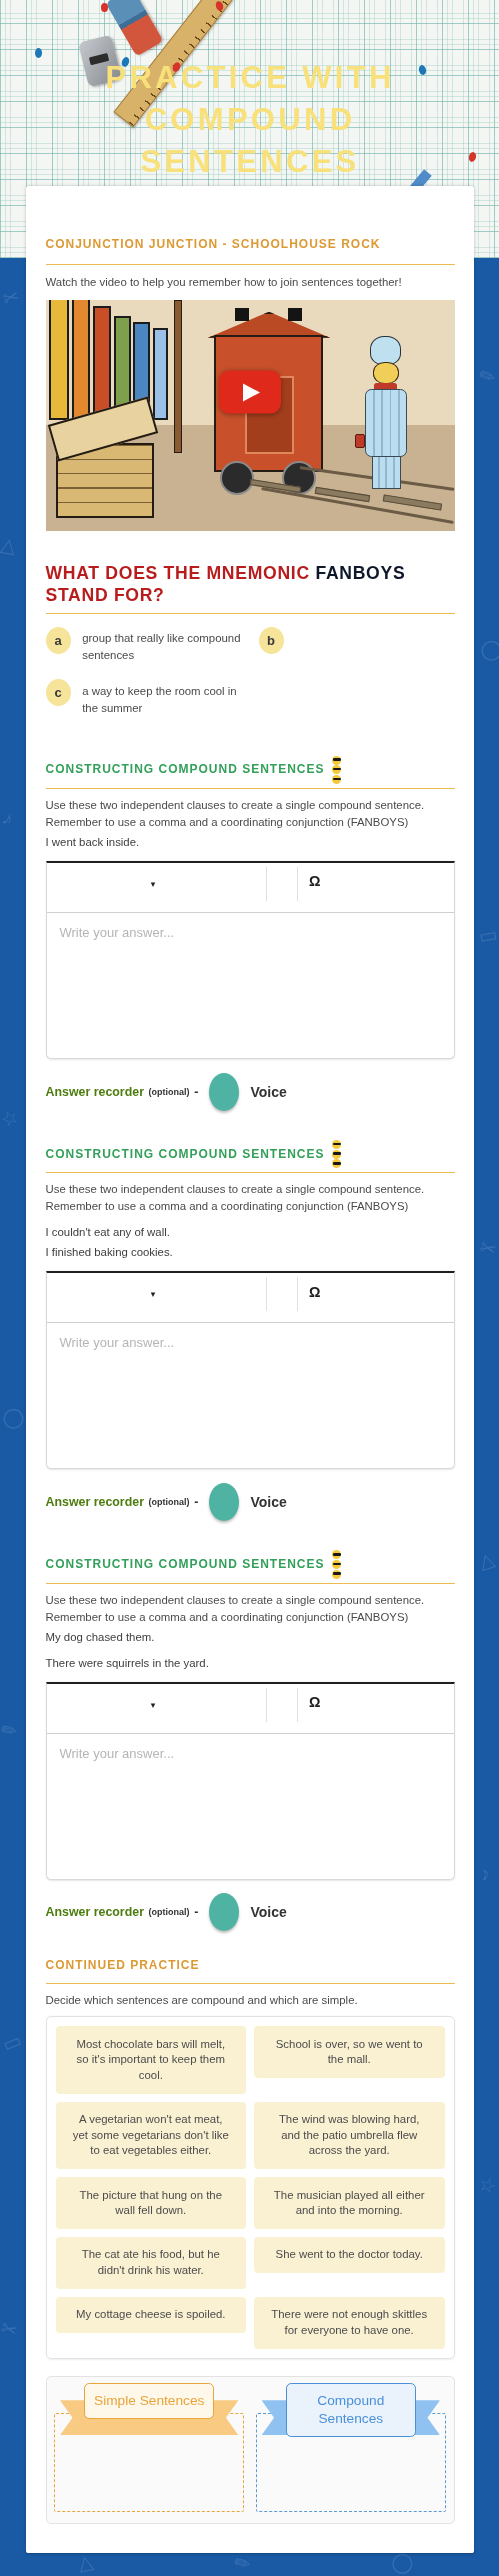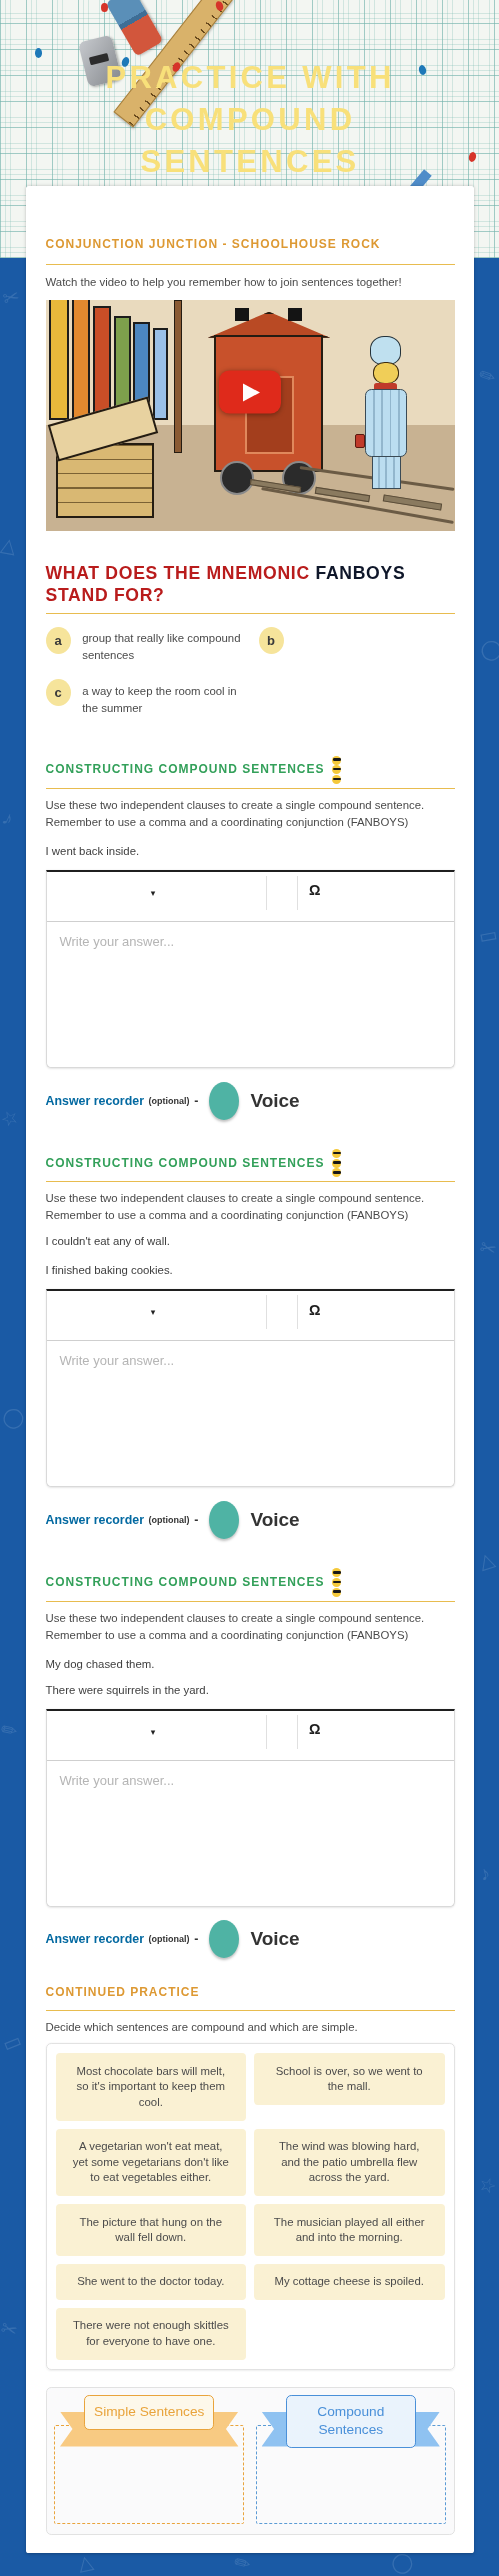--- a/index.html
+++ b/index.html
@@ -93,40 +93,40 @@
   .opt-circle { flex:0 0 25px; width:25px; height:27px; border-radius:50%; background:#F6E49B;
     display:flex; align-items:center; justify-content:center; font-size:13px; font-weight:bold; color:#3a3a3a; }
   .opt-text { font-size:11.4px; color:#4a4a4a; line-height:17px; padding-top:3.9px; }
 
   .cs-head { margin-top:39px; display:flex; align-items:center; }
   .cs-head.tight { margin-top:29px; }
   .emoji-stack { display:inline-flex; flex-direction:column; gap:0.7px; margin-left:7.8px; }
   .smiley { position:relative; width:9px; height:9px; background:#F5C93B; border-radius:50%; }
   .smiley i { position:absolute; left:0.7px; top:2.6px; width:7.8px; height:2.6px; background:#181818; border-radius:1.3px; }
   .cs-rule { border:none; border-top:1.3px solid #E8BC4F; margin-top:3.9px; }
-  .clause { font-size:11.4px; color:#3d3d3d; line-height:17px; margin-top:12px; }
+  .clause { font-size:11.4px; color:#3d3d3d; line-height:17px; margin-top:3px; }
   .clause.first { margin-top:9px; }
 
   .editor { margin-top:10.4px; border:0.7px solid #d9d9d9; border-top:2.6px solid #1f1f1f; border-radius:0 0 5.2px 5.2px; box-shadow:0 0.7px 2px rgba(0,0,0,0.1); }
   .toolbar { position:relative; height:49px; }
   .caret-btn { position:absolute; left:24%; top:13px; font-size:9px; color:#222; cursor:pointer; padding:2.6px 6.5px; }
   .tb-sep1 { position:absolute; left:54%; top:3.9px; height:34px; border-left:0.7px solid #e0e0e0; }
   .tb-sep2 { position:absolute; left:61.5%; top:3.9px; height:34px; border-left:0.7px solid #e0e0e0; }
   .omega-btn { position:absolute; left:64.5%; top:10.4px; font-size:14.3px; font-weight:bold; color:#1f1f1f; cursor:pointer; }
   .tb-line { border-top:0.7px solid #cfcfcf; }
   .answer-area { display:block; width:100%; height:145px; padding:11.7px 13px; border:none; resize:none; outline:none;
     font-family:"Liberation Sans", sans-serif; font-size:13px; color:#4a4a4a; border-radius:0 0 5.2px 5.2px; }
   .answer-area::placeholder { color:#b5b5b5; }
 
   .recorder { display:flex; align-items:center; margin-top:13px; height:39px; }
-  .rec-label { font-size:12.4px; font-weight:bold; color:#0369a1; }
+  .rec-label { font-size:12.4px; font-weight:bold; color:#4d7c0f; }
   .rec-opt { font-size:9px; font-weight:bold; color:#333; margin-left:4.6px; }
   .rec-dash { font-size:12.4px; font-weight:bold; color:#333; margin-left:4.6px; }
   .rec-btn { width:30px; height:38px; background:#4FB3A4; border-radius:50%; margin-left:10.4px; box-shadow:0 2px 2.6px rgba(0,0,0,0.25); cursor:pointer; border:none; }
-  .rec-voice { font-size:19px; font-weight:bold; color:#333; margin-left:11.7px; }
+  .rec-voice { font-size:14px; font-weight:bold; color:#333; margin-left:11.7px; }
 
   .practice-panel { margin-top:7.8px; border:0.7px solid #e2e2e2; border-radius:5.2px; padding:9px; box-shadow:0 0.7px 2px rgba(0,0,0,0.07); }
   .practice-grid { display:grid; grid-template-columns:1fr 1fr; gap:7.8px; align-items:start; }
   .sentence-card { background:#FAF1D3; border-radius:3.9px; padding:10.4px 15.6px; text-align:center;
     font-size:11.4px; color:#4b4b4b; line-height:15.6px; cursor:grab; }
 
   .sort-panel { margin-top:17px; background:#FAFAFB; border:0.7px solid #e2e2e2; border-radius:5.2px;
     padding:6.5px 7.8px 10.4px; display:flex; gap:11.7px; }
   .zone-wrap { flex:1; position:relative; padding-top:30px; }
   .zone { height:99px; border-radius:2px; }
@@ -367,20 +367,21 @@
     <div class="body-txt" style="margin-top:7.8px">Decide which sentences are compound and which are simple.</div>
 
     <div class="practice-panel">
       <div class="practice-grid">
         <div class="sentence-card">Most chocolate bars will melt, so it's important to keep them cool.</div>
         <div class="sentence-card">School is over, so we went to the mall.</div>
         <div class="sentence-card">A vegetarian won't eat meat, yet some vegetarians don't like to eat vegetables either.</div>
         <div class="sentence-card">The wind was blowing hard, and the patio umbrella flew across the yard.</div>
         <div class="sentence-card">The picture that hung on the wall fell down.</div>
         <div class="sentence-card">The musician played all either and into the morning.</div>
+        <div class="sentence-card">The cat ate his food, but he didn't drink his water.</div>
         <div class="sentence-card">She went to the doctor today.</div>
         <div class="sentence-card">My cottage cheese is spoiled.</div>
         <div class="sentence-card">There were not enough skittles for everyone to have one.</div>
       </div>
     </div>
 
     <div class="sort-panel">
       <div class="zone-wrap">
         <span class="wing simple"></span>
         <div class="label-box simple">Simple Sentences</div>

